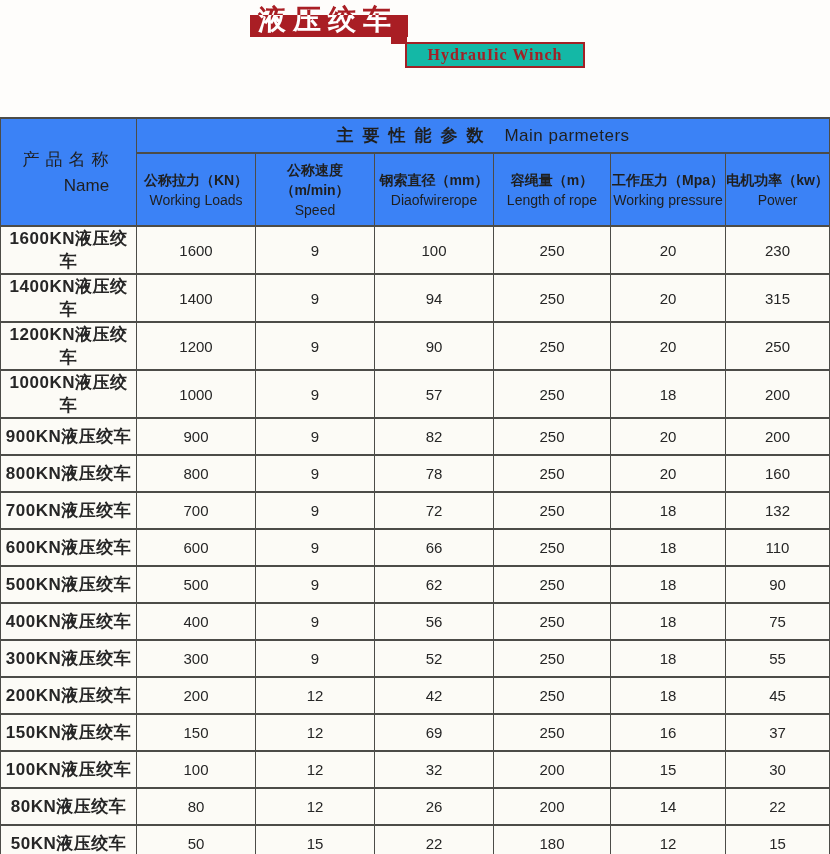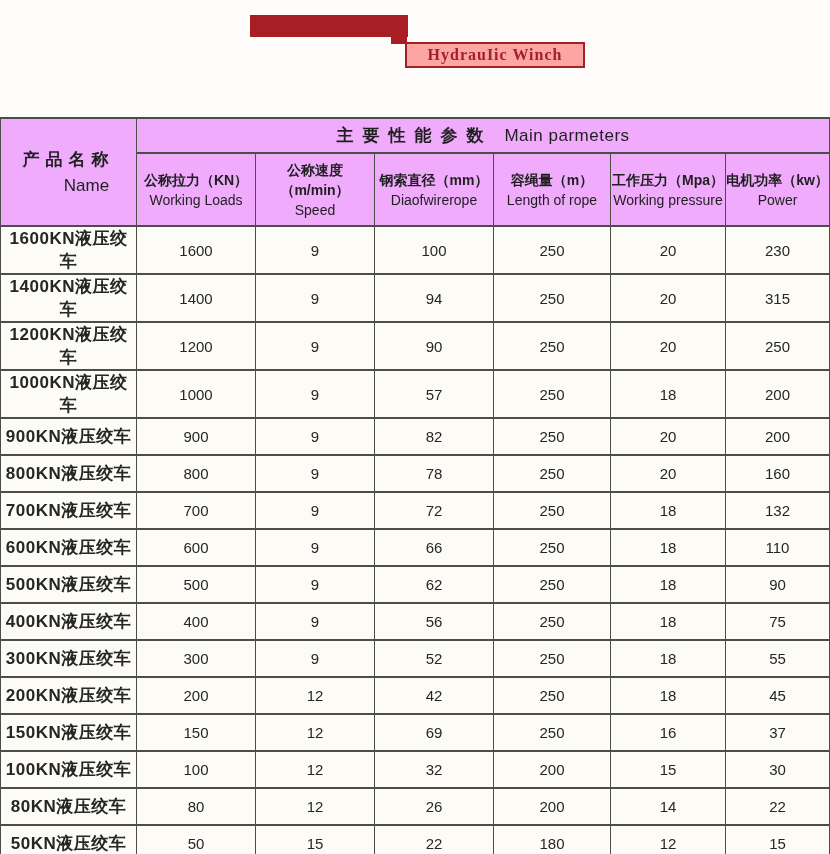--- a/index.html
+++ b/index.html
@@ -11,54 +11,58 @@
   }
   
   .banner{position:absolute;left:250px;top:15px;width:158px;height:22px;background:#a91e24;}
   .banner-step{position:absolute;left:391px;top:15px;width:16px;height:29px;background:#a91e24;}
   .cn-title{position:absolute;left:246px;top:2px;width:164px;height:36px;
     text-align:center;font-size:28px;font-weight:bold;letter-spacing:7px;line-height:36px;}
   .cn-layer{position:absolute;left:0;top:0;width:100%;height:100%;white-space:nowrap;}
   .cn-top{color:#a91e24;clip-path:inset(0 0 64% 0);}
   .cn-bottom{color:#ffffff;clip-path:inset(36% 0 0 0);}
   .en-box{position:absolute;left:405px;top:42px;width:176px;height:22px;
-    border:2px solid #a32025;background:#fca5a5;
+    border:2px solid #a32025;background:#14b8a6;
     display:flex;align-items:center;justify-content:center;}
   .en-box span{font-family:"Liberation Serif","DejaVu Serif",serif;font-weight:bold;
     font-size:16px;color:#a32025;letter-spacing:1px;}
   
   table.spec{
     position:absolute;left:0;top:117px;width:829px;
     border-collapse:collapse;table-layout:fixed;
   }
   .spec th,.spec td{
     border-left:1px solid #4c4c48;border-right:1px solid #4c4c48;
     border-top:2px solid #4c4c48;border-bottom:2px solid #4c4c48;
     text-align:center;vertical-align:middle;padding:0;
   }
-  .spec thead th{background:#f0abfc;}
+  .spec thead th{background:#3b82f6;}
   .group-th{height:33px;font-size:17px;}
   .group-cn{font-weight:bold;letter-spacing:9px;}
   .group-en{font-weight:normal;margin-left:12px;letter-spacing:0.5px;}
   .name-th{font-size:17px;}
-  .name-th .cnline{font-weight:bold;letter-spacing:6px;line-height:27px;}
+  .name-th .cnline{font-weight:normal;letter-spacing:6px;line-height:27px;}
   .name-th .enline{font-weight:normal;line-height:25px;margin-left:36px;}
   #col-header-row th{height:71px;font-size:14px;line-height:20px;font-weight:normal;}
   #col-header-row th div{font-weight:bold;}
   #col-header-row th div:last-child{font-weight:normal;}
   .spec tbody td{height:35px;background:#fcfbf6;font-size:15px;color:#262626;}
   .spec tbody td.name-cell{font-weight:bold;font-size:17px;letter-spacing:0.5px;}
 </style>
 </head>
 <body>
 
 <div class="page">
 
   <div class="banner"></div>
   <div class="banner-step"></div>
+  <div class="cn-title">
+    <span class="cn-layer cn-top">液压绞车</span>
+    <span class="cn-layer cn-bottom">液压绞车</span>
+  </div>
   <div class="en-box">
     <span>HydrauIic Winch</span>
   </div>
 
   <table class="spec">
     <colgroup>
       <col style="width:136px">
         <col style="width:119px">
         <col style="width:119px">
       <col style="width:119px">

